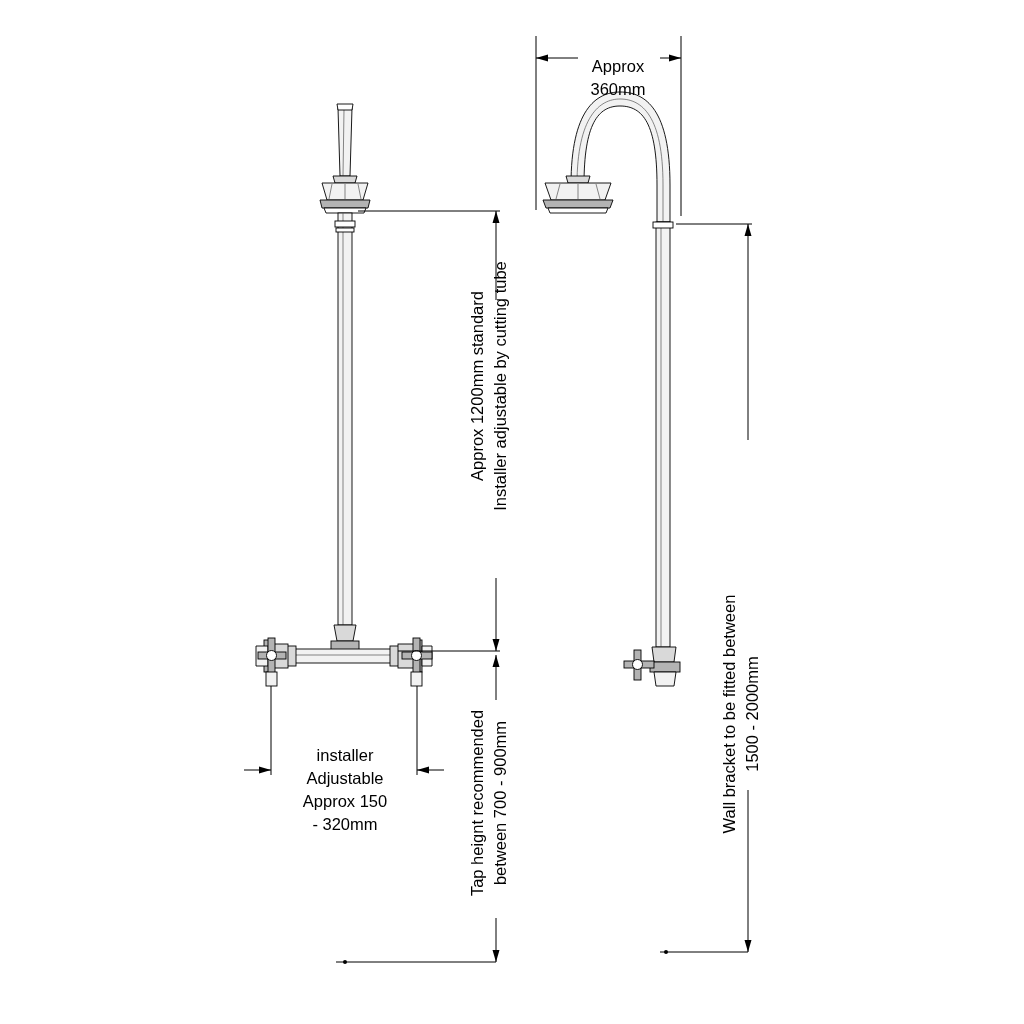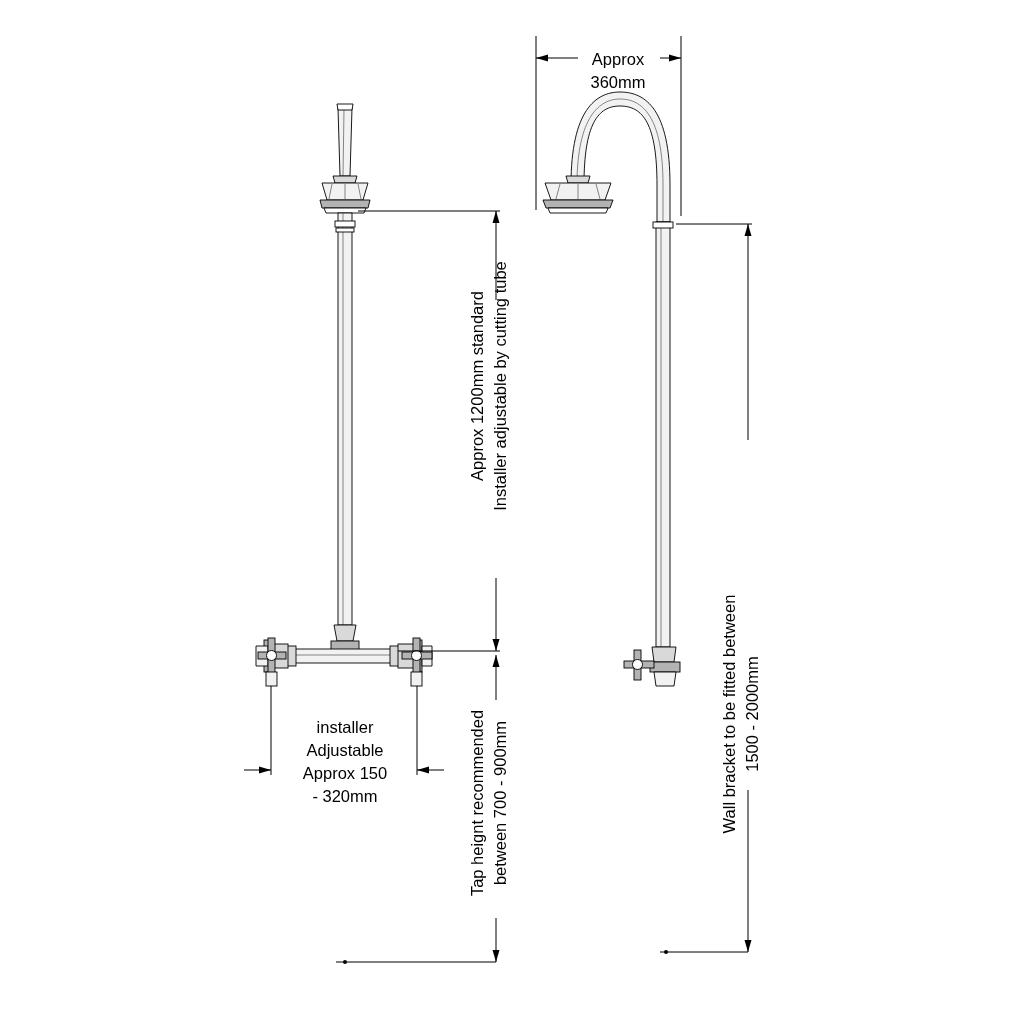--- a/index.html
+++ b/index.html
@@ -191,27 +191,27 @@
       <line class="ln" x1="748" y1="224" x2="748" y2="440"></line>
       <line class="ln" x1="748" y1="790" x2="748" y2="952"></line>
       <path d="M748 224 L744.5 236 L751.5 236 Z" fill="#000"></path>
       <path d="M748 952 L744.5 940 L751.5 940 Z" fill="#000"></path>
       <line class="ln" x1="660" y1="952" x2="748" y2="952"></line>
       <circle cx="666" cy="952" r="2" fill="#000"></circle>
     </g>
 
   </svg>
 
-  <div class="lbl" style="left:563px; top:48px; width:110px;">Approx
+  <div class="lbl" style="left:563px; top:55px; width:110px;">Approx
 360mm</div>
 
   <div class="lbl vert" style="left:466px; top:576px; width:380px;">Approx 1200mm standard
 Installer adjustable by cutting tube</div>
 
-  <div class="lbl" style="left:263px; top:716px; width:164px;">installer
+  <div class="lbl" style="left:263px; top:744px; width:164px;">installer
 Adjustable
 Approx 150
 - 320mm</div>
 
   <div class="lbl vert" style="left:466px; top:928px; width:250px;">Tap heignt recommended
 between 700 - 900mm</div>
 
   <div class="lbl vert" style="left:718px; top:934px; width:440px;">Wall bracket to be fitted between
 1500 - 2000mm</div>
 

